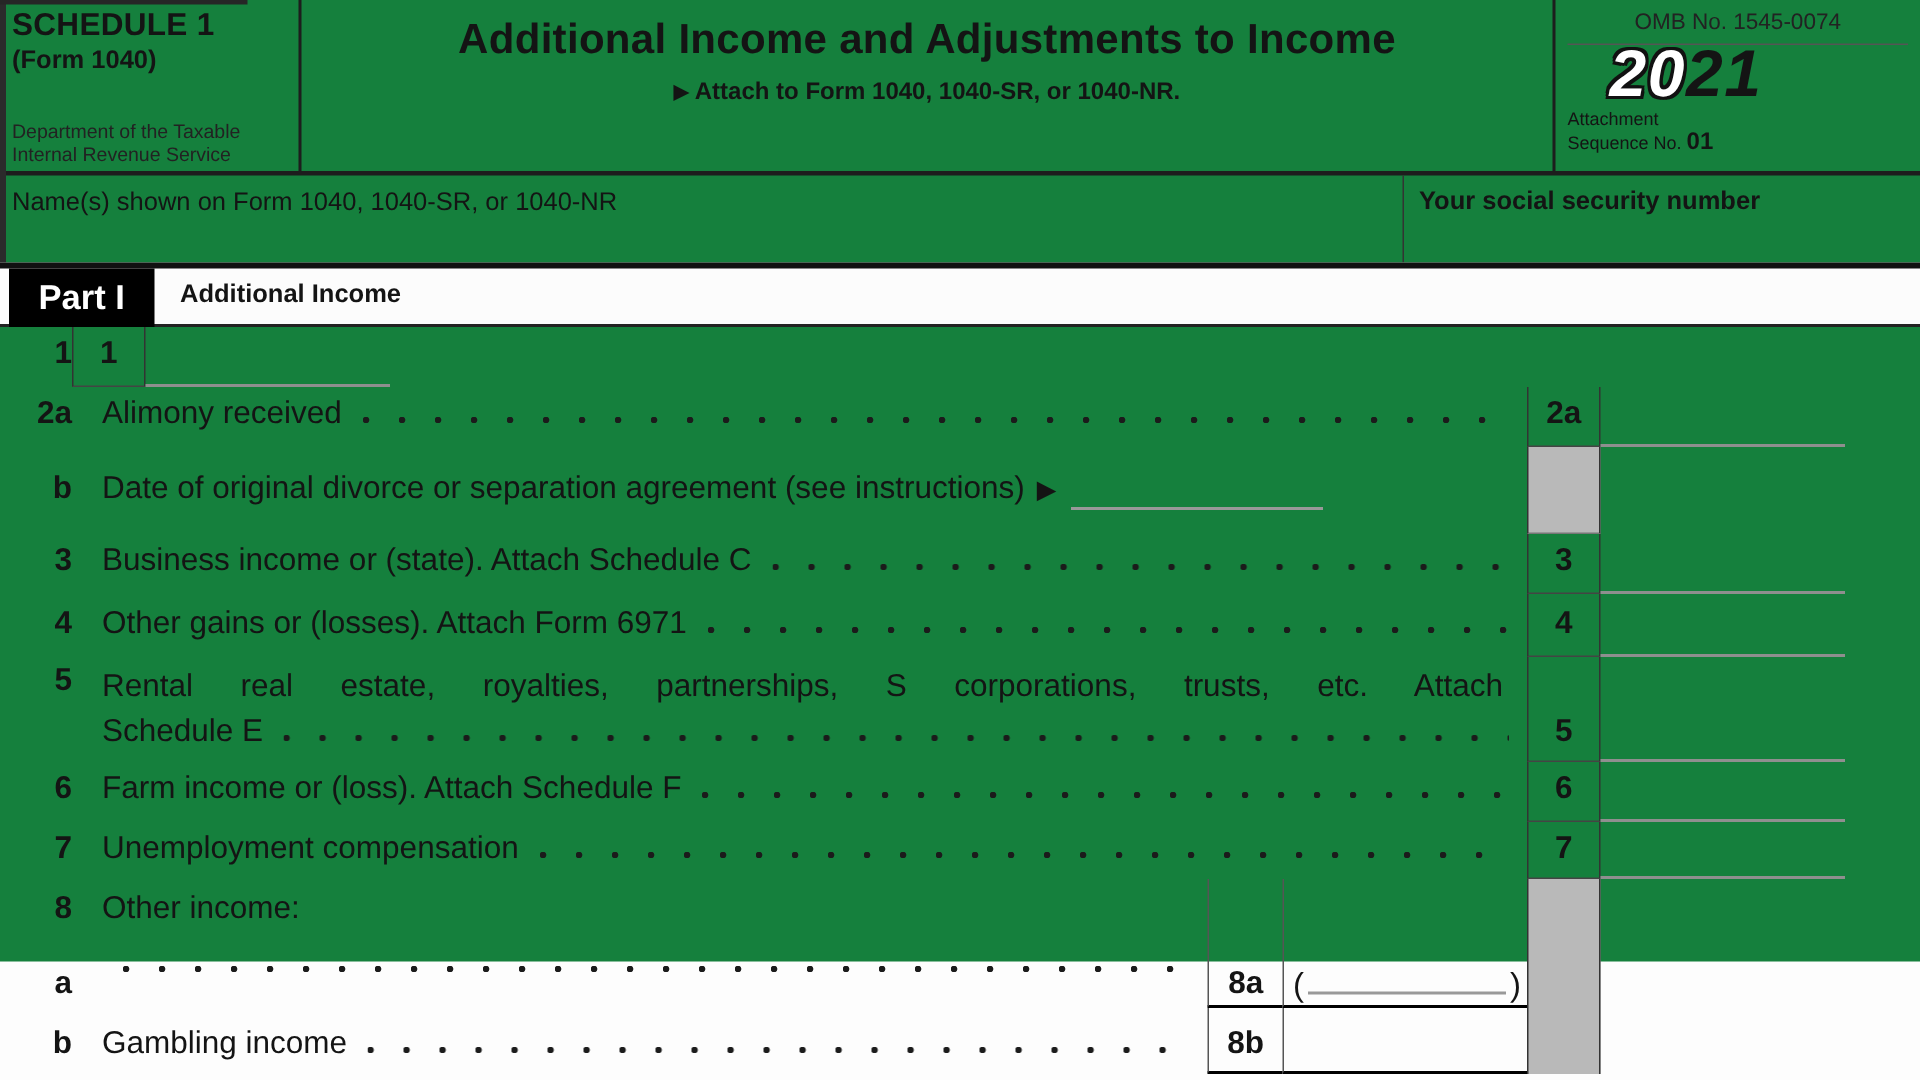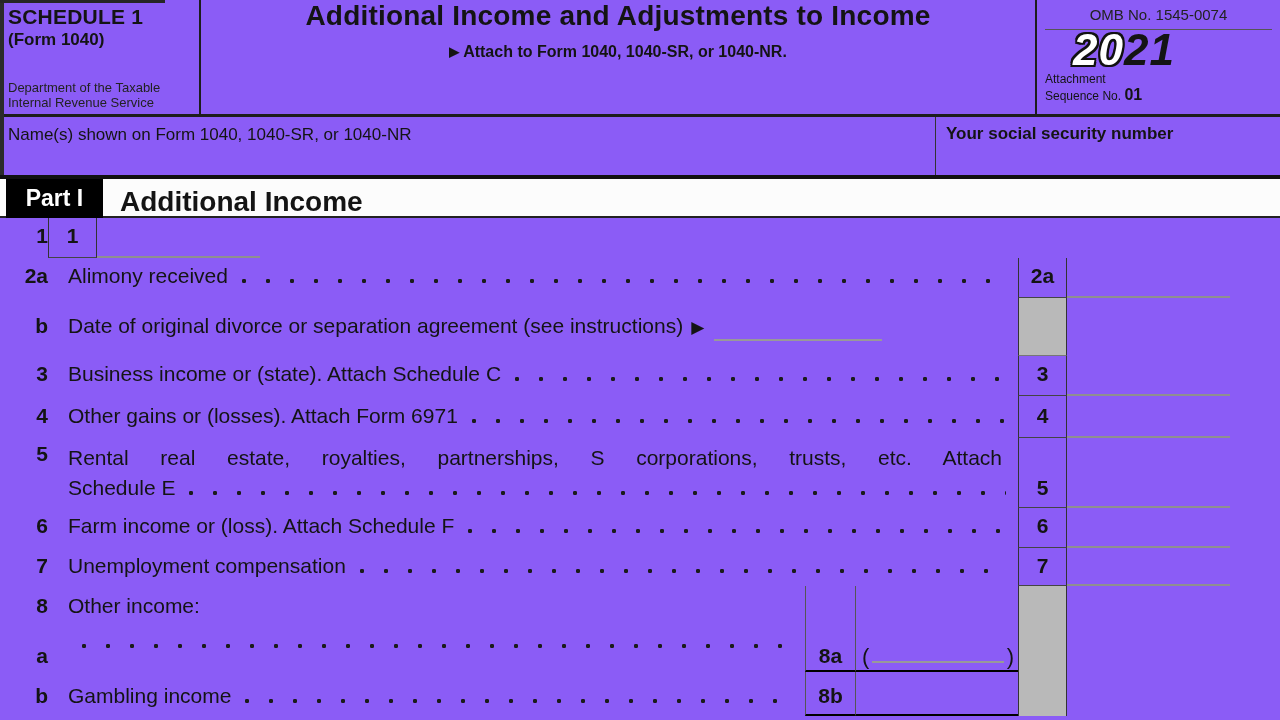--- a/index.html
+++ b/index.html
@@ -1,26 +1,26 @@
 <!DOCTYPE html>
 <html><head>
 <meta charset="utf-8">
 <style>
   * { margin:0; padding:0; box-sizing:border-box; }
   html,body { width:1280px; height:720px; overflow:hidden; }
   body { font-family:"Liberation Sans", sans-serif; background:#fdfdfd; color:#141414; }
-  #page { position:relative; width:1280px; height:720px; background:#8b5cf6; }
+  #page { position:relative; width:1280px; height:641px; background:#15803d; }
 
   
   .hdr { display:flex; height:117px; border-bottom:3px solid #1d1d1d; }
   .hdr-left { width:201px; border-right:2px solid #1d1d1d; padding:5px 6px 4px 8px; display:flex; flex-direction:column; }
   .sched { font-size:21px; font-weight:bold; letter-spacing:.2px; }
   .form1040 { font-size:17px; font-weight:bold; margin-top:1px; }
   .dept { margin-top:auto; font-size:13px; line-height:15px; color:#222; }
-  .hdr-center { flex:1; text-align:center; }
+  .hdr-center { flex:1; text-align:center; padding-top:10px; }
   .title { font-size:28px; font-weight:bold; letter-spacing:.2px; }
   .attach { font-size:16px; font-weight:bold; margin-top:11px; }
   .goto { font-size:17px; font-weight:bold; margin-top:4px; }
   .goto i { font-style:italic; }
   .arr { font-size:13px; position:relative; top:-1px; margin-right:4px; }
   .hdr-right { width:245px; border-left:2px solid #1d1d1d; padding:6px 8px 0 8px; }
   .omb { font-size:15px; text-align:center; color:#222; padding-bottom:6px; border-bottom:1.5px solid #555; }
   .year { font-size:44px; font-weight:bold; line-height:44px; padding-left:28px; letter-spacing:1px; margin-top:-2px;font-style:italic; }
   .y20 { color:#fff; text-shadow:-2px -2px 0 #111,2px -2px 0 #111,-2px 2px 0 #111,2px 2px 0 #111,-2px 0 0 #111,2px 0 0 #111,0 -2px 0 #111,0 2px 0 #111; }
   .attch { font-size:12px; line-height:13px; margin-top:1px; }
@@ -29,21 +29,21 @@
 
   
   .namerow { display:flex; height:58px; }
   .namecell { flex:1; padding:8px 8px 0 8px; font-size:17px; }
   .ssncell { width:345px; border-left:1.5px solid #333; padding:7px 0 0 10px; font-size:17px; font-weight:bold; }
 
   
   .partbar { border-top:4px solid #111; height:43px; border-bottom:2px solid #222; position:relative; background:#fcfcfc; }
   .badge { position:absolute; left:6px; top:0; width:97px; height:39px; background:#000; color:#fff;
            font-size:23px; font-weight:bold; display:flex; align-items:center; justify-content:center; }
-  .parttitle { position:absolute; left:120px; top:7px; font-size:28px; font-weight:bold; }
+  .parttitle { position:absolute; left:120px; top:7px; font-size:17px; font-weight:bold; }
 
   
   .tbl { border-top:0; }
   .row { display:flex; padding-right:50px; --pt:6px; }
   .ln  { width:48px; text-align:right; font-weight:bold; font-size:21px; padding-top:var(--pt); }
   .lbl { flex:1; display:flex; align-items:baseline; font-size:21px; padding-top:var(--pt); padding-left:20px; overflow:hidden; }
   .t { white-space:nowrap; }
   .dots { flex:1; min-width:26px; height:4px; margin:0 12px 0 14px;
           background-image:radial-gradient(circle at 2px 2px, #1b1b1b 1.9px, transparent 2.5px);
           background-size:24px 4px; background-repeat:repeat-x; background-position:left bottom; }

